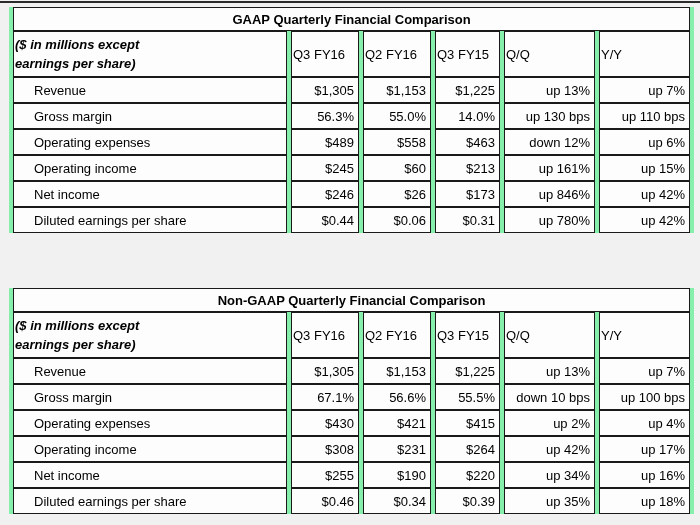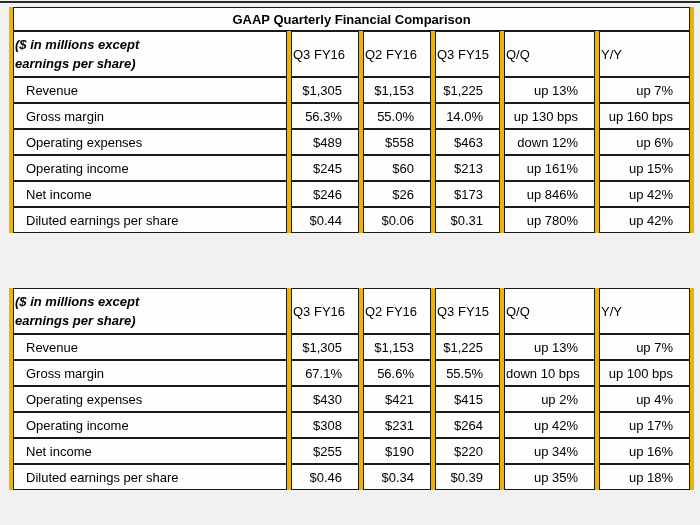--- a/index.html
+++ b/index.html
@@ -26,21 +26,21 @@
   .tables-wrap {
     position: absolute;
     top: 7px;
     left: 9px;
   }
   table.fin {
     border-collapse: separate;
     border-spacing: 4px 0;
     table-layout: fixed;
     width: 685px;
-    background: #eab308;
+    background: #86efac;
   }
   table.fin + table.fin {
     margin-top: 55px;
   }
   table.fin td {
     box-sizing: border-box;
     border: 1px solid #1a1a1a;
     background: #fdfdfd;
     overflow: hidden;
     white-space: nowrap;
@@ -72,28 +72,28 @@
     text-align: left;
     vertical-align: middle;
     font-weight: normal;
     font-size: 13px;
   }
   td.lbl {
     height: 26px;
     text-align: left;
     vertical-align: middle;
     font-size: 13px;
-    padding-left: 12px;
+    padding-left: 20px;
   }
   td.num {
     height: 26px;
     text-align: right;
     vertical-align: middle;
     font-size: 13px;
-    padding-right: 16px;
+    padding-right: 4px;
   }
 </style>
 </head>
 <body>
 
 <div class="top-rule"></div>
 
 <div class="tables-wrap">
 
   <table class="fin">
@@ -127,21 +127,21 @@
         <td class="num">$1,225</td>
         <td class="num">up 13%</td>
         <td class="num">up 7%</td>
       </tr>
       <tr>
         <td class="lbl">Gross margin</td>
         <td class="num">56.3%</td>
         <td class="num">55.0%</td>
         <td class="num">14.0%</td>
         <td class="num">up 130 bps</td>
-        <td class="num">up 160 bps</td>
+        <td class="num">up 110 bps</td>
       </tr>
       <tr>
         <td class="lbl">Operating expenses</td>
         <td class="num">$489</td>
         <td class="num">$558</td>
         <td class="num">$463</td>
         <td class="num">down 12%</td>
         <td class="num">up 6%</td>
       </tr>
       <tr>
@@ -175,20 +175,23 @@
     <colgroup>
       <col class="c-label">
         <col class="c-q16a">
         <col class="c-q16b">
         <col class="c-q15">
         <col class="c-qq">
         <col class="c-yy">
     </colgroup>
     <tbody>
       <tr>
+        <td class="title" colspan="6">Non-GAAP Quarterly Financial Comparison</td>
+      </tr>
+      <tr>
         <td class="note">
           <div>($ in millions except</div>
           <div>earnings per share)</div>
         </td>
         <td class="colhead">Q3 FY16</td>
         <td class="colhead">Q2 FY16</td>
         <td class="colhead">Q3 FY15</td>
         <td class="colhead">Q/Q</td>
         <td class="colhead">Y/Y</td>
       </tr>

